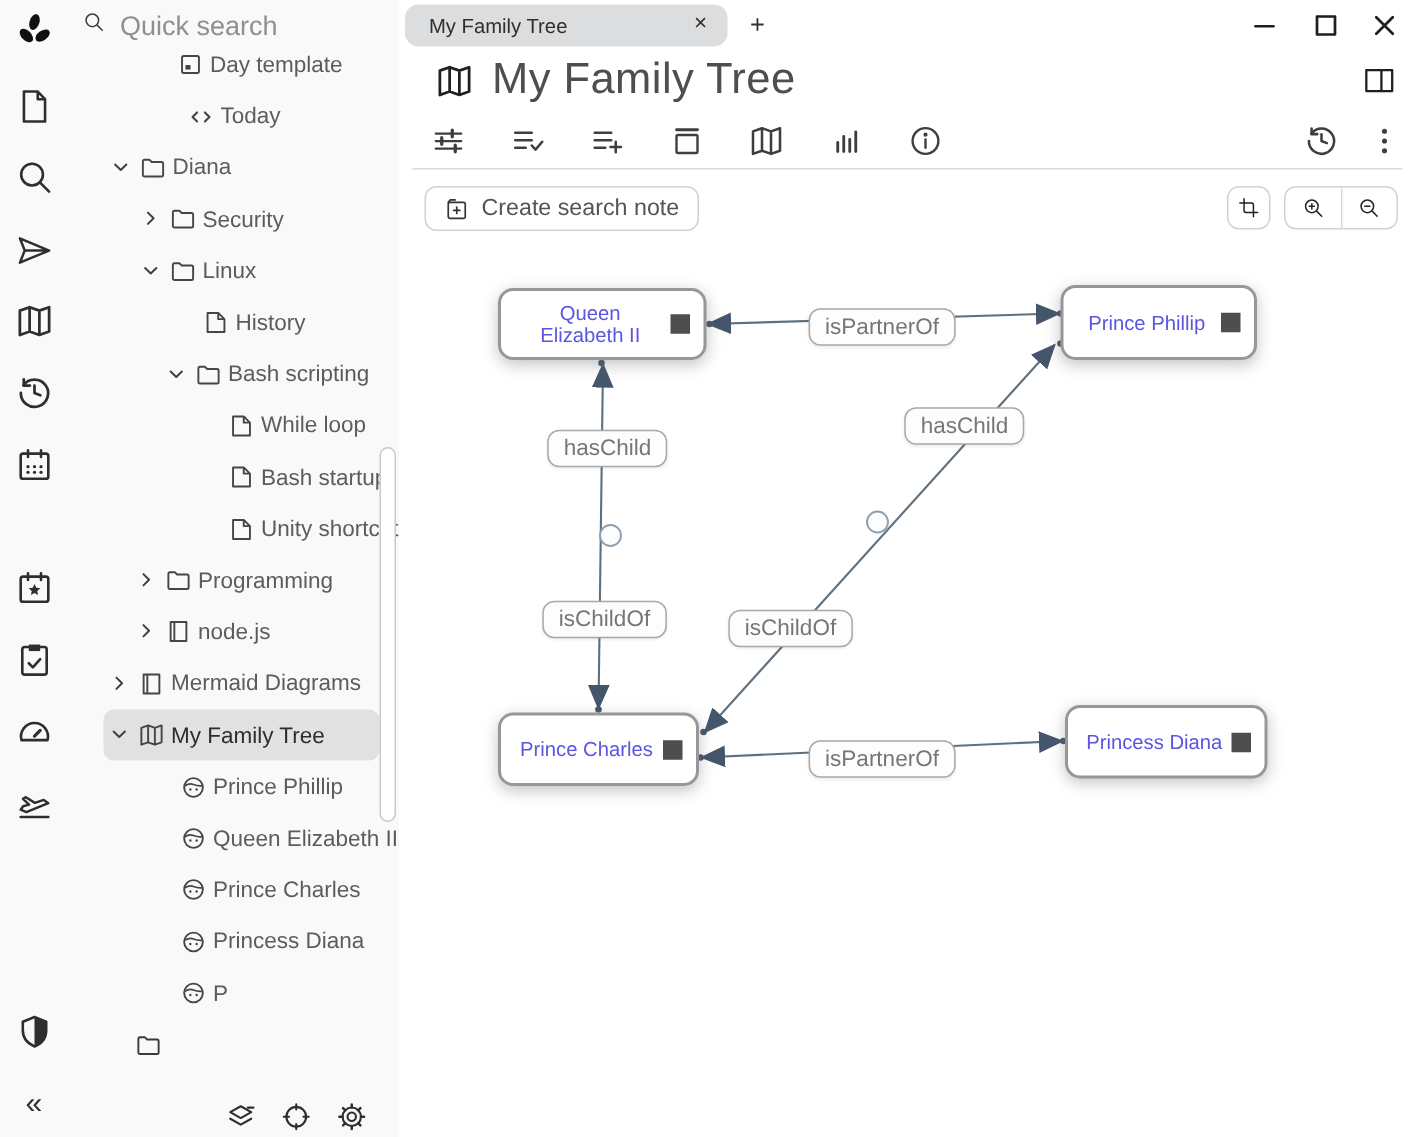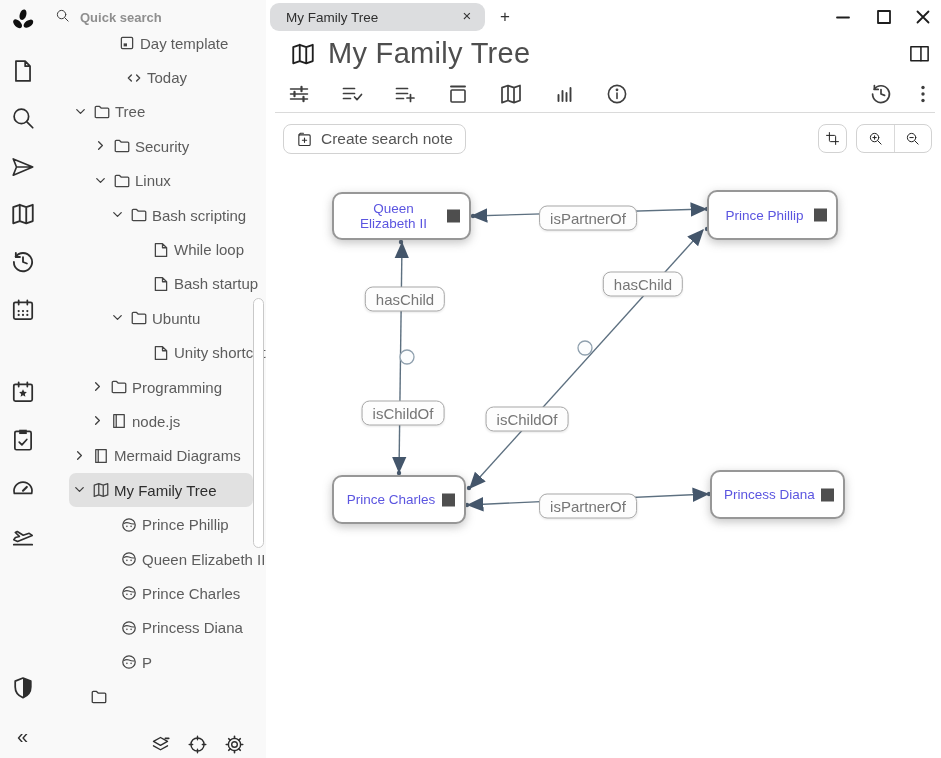--- a/index.html
+++ b/index.html
@@ -10,21 +10,21 @@
   
   .rail { position:absolute; left:0; top:0; width:45px; height:758px; background:#f9f9f9; z-index:5; }
   .ricon { position:absolute; left:50%; transform:translateX(-50%); width:26px; height:26px; cursor:pointer; color:#2e2e2e; }
   .ricon svg { width:100%; height:100%; }
   .collapse-glyph { font-size:20px; color:#2e2e2e; line-height:26px; text-align:center; }
 
   
   .sidebar { position:absolute; left:45px; top:0; width:221px; height:758px; background:#f9f9f9; overflow:hidden; z-index:4; }
   .qsearch { position:relative; z-index:3; height:28px; display:flex; align-items:center; gap:10px; padding:6px 0 0 10px; background:#f9f9f9; }
   .qsearch svg { width:15px; height:15px; }
-  .qsearch input { border:none; outline:none; background:transparent; font-size:13px; color:#6d6d6d; font-family:inherit; width:160px;font-weight:bold; }
+  .qsearch input { border:none; outline:none; background:transparent; font-size:18px; color:#6d6d6d; font-family:inherit; width:160px; }
   .qsearch input::placeholder { color:#8f8f8f; }
   .tree { position:absolute; top:26px; left:0; right:0; }
   .trow { height:34.4px; display:flex; align-items:center; font-size:15px; color:#5c5c5c; white-space:nowrap; cursor:pointer; }
   .trow .chev { width:20px; height:16px; flex:0 0 20px; color:#3f3f3f; }
   .trow .chev svg { width:15px; height:15px; }
   .trow .ticon { width:22px; height:18px; flex:0 0 22px; color:#454545; }
   .trow .ticon svg { width:18px; height:18px; }
   .trow.sel { background:#e1e1e1; border-radius:7px; margin-left:24px; margin-right:13px; padding-left:3px !important; color:#2d2d2d; }
   .sb-thumb { position:absolute; right:2px; top:298px; width:11px; height:250px; background:#fff; border:1px solid #c9c9c9; border-radius:6px; z-index:6; }
   .sb-bottom { position:absolute; bottom:3px; left:105px; display:flex; gap:16px; z-index:7; }
@@ -236,69 +236,66 @@
             </svg></span>
         <span>Today</span>
       </div>
       <div class="trow" style="padding-left:28px">
         <span class="chev"><svg viewBox="0 0 24 24">
               <use href="#i-chev-d"></use>
             </svg></span>
         <span class="ticon"><svg viewBox="0 0 24 24">
               <use href="#i-folder"></use>
             </svg></span>
-        <span>Tree</span>
+        <span>Diana</span>
       </div>
       <div class="trow" style="padding-left:48px">
         <span class="chev"><svg viewBox="0 0 24 24">
               <use href="#i-chev-r"></use>
             </svg></span>
         <span class="ticon"><svg viewBox="0 0 24 24">
               <use href="#i-folder"></use>
             </svg></span>
         <span>Security</span>
       </div>
       <div class="trow" style="padding-left:48px">
         <span class="chev"><svg viewBox="0 0 24 24">
               <use href="#i-chev-d"></use>
             </svg></span>
         <span class="ticon"><svg viewBox="0 0 24 24">
               <use href="#i-folder"></use>
             </svg></span>
         <span>Linux</span>
       </div>
+      <div class="trow" style="padding-left:90px">
+        <span class="ticon"><svg viewBox="0 0 24 24">
+              <use href="#i-note"></use>
+            </svg></span>
+        <span>History</span>
+      </div>
       <div class="trow" style="padding-left:65px">
         <span class="chev"><svg viewBox="0 0 24 24">
               <use href="#i-chev-d"></use>
             </svg></span>
         <span class="ticon"><svg viewBox="0 0 24 24">
               <use href="#i-folder"></use>
             </svg></span>
         <span>Bash scripting</span>
       </div>
       <div class="trow" style="padding-left:107px">
         <span class="ticon"><svg viewBox="0 0 24 24">
               <use href="#i-note"></use>
             </svg></span>
         <span>While loop</span>
       </div>
       <div class="trow" style="padding-left:107px">
         <span class="ticon"><svg viewBox="0 0 24 24">
               <use href="#i-note"></use>
             </svg></span>
         <span>Bash startup</span>
-      </div>
-      <div class="trow" style="padding-left:65px">
-        <span class="chev"><svg viewBox="0 0 24 24">
-              <use href="#i-chev-d"></use>
-            </svg></span>
-        <span class="ticon"><svg viewBox="0 0 24 24">
-              <use href="#i-folder"></use>
-            </svg></span>
-        <span>Ubuntu</span>
       </div>
       <div class="trow" style="padding-left:107px">
         <span class="ticon"><svg viewBox="0 0 24 24">
               <use href="#i-note"></use>
             </svg></span>
         <span>Unity shortcuts</span>
       </div>
       <div class="trow" style="padding-left:45px">
         <span class="chev"><svg viewBox="0 0 24 24">
               <use href="#i-chev-r"></use>

